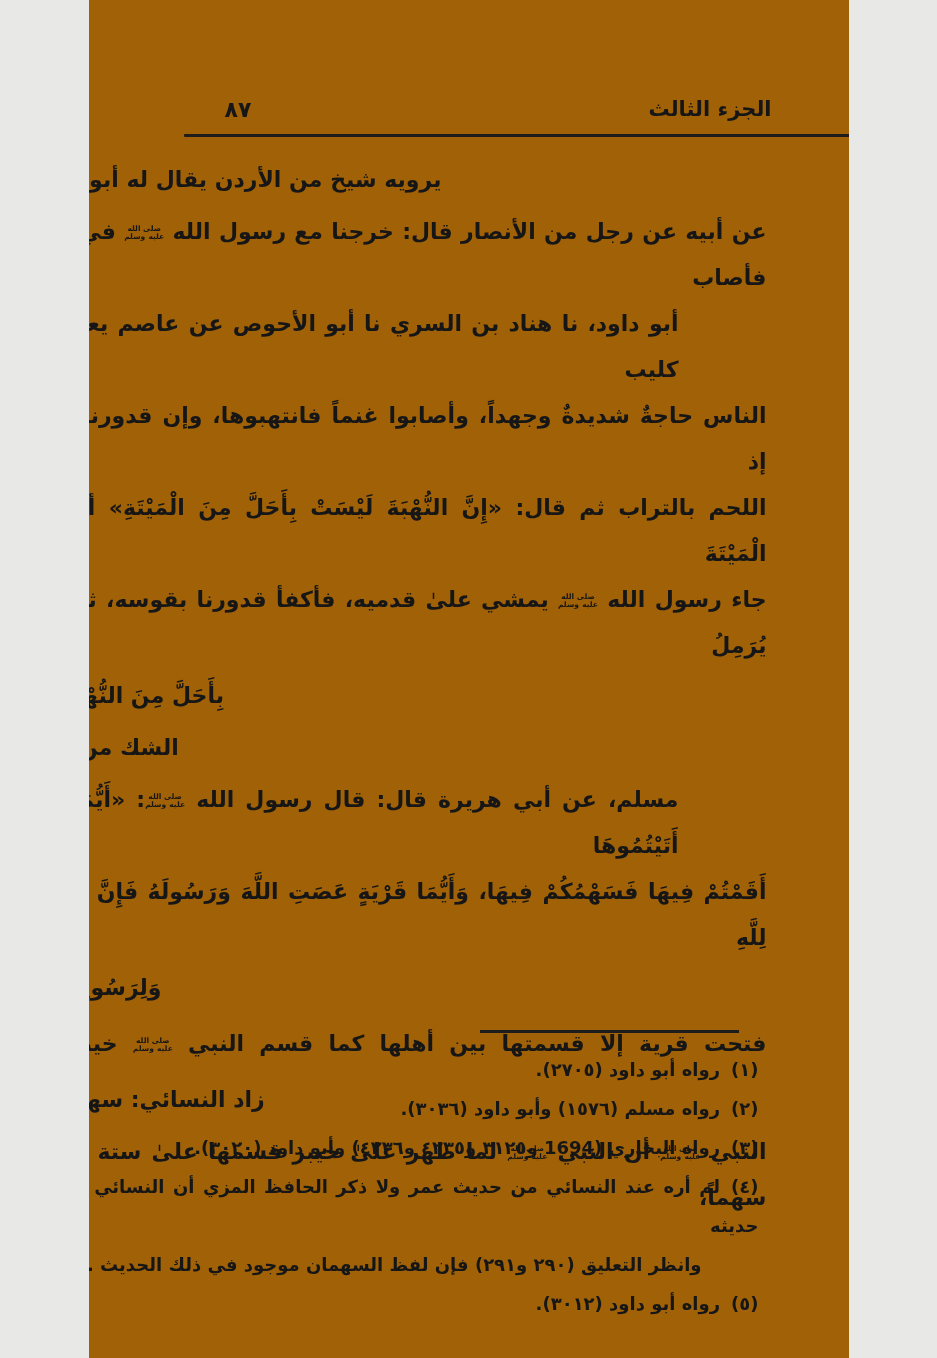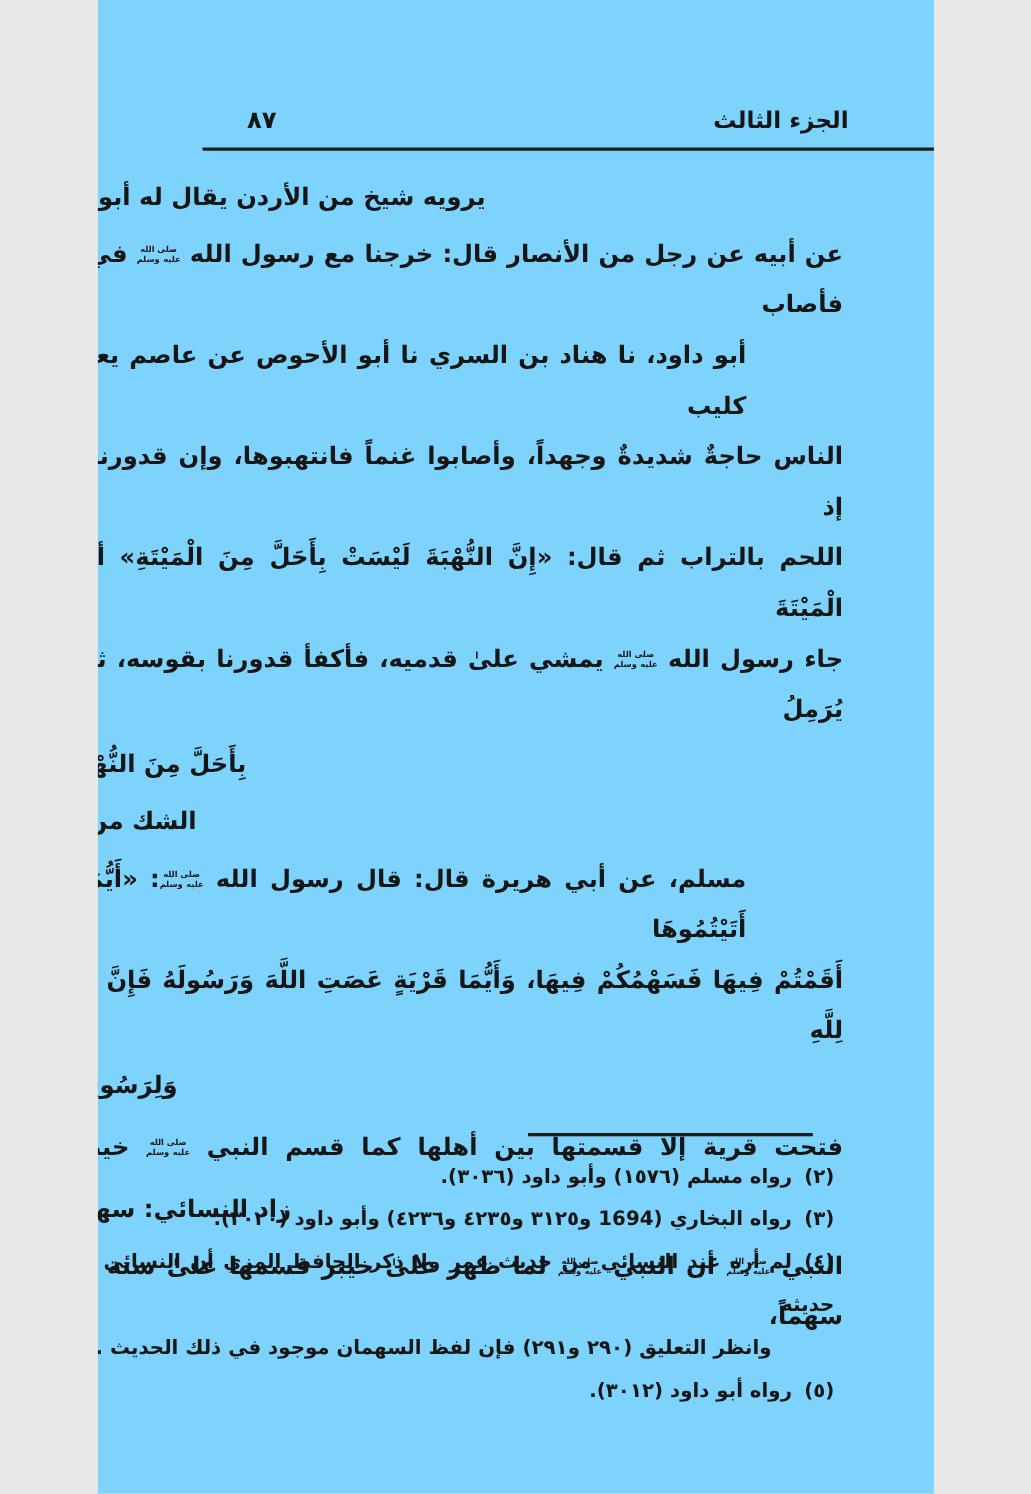--- a/index.html
+++ b/index.html
@@ -1,20 +1,20 @@
 <!DOCTYPE html>
 <html lang="ar"><head>
 <meta charset="utf-8">
 <style>
   html,body{margin:0;padding:0;background:#e8e8e6;}
   .page{
     position:relative;
     width:760px;height:1358px;
     margin:0 auto;
-    background:#7dd3fc;
+    background:#a16207;
     overflow:hidden;
     font-family:"DejaVu Sans",sans-serif;
     color:#161616;
   }
   
   .header{
     position:absolute;top:92px;left:0;right:0;
     height:34px;
     display:flex;justify-content:space-between;align-items:center;
     padding:0 77px 0 136px;
@@ -101,20 +101,21 @@
         <div class="line nowrap" style="">زاد النسائي: سهماناً<sup class="fnref">(٤)</sup> .</div>
       </div>
       <div class="para">
         <div class="line just">النبي <span class="saw">صلى الله عليه وسلم</span> أن النبي <span class="saw">صلى الله عليه وسلم</span> لما ظهر علىٰ خيبر قسمها علىٰ ستة وثلاثين سهماً، جمع</div>
       </div>
     </div>
 
   <div class="footnote-separator"></div>
 
   <div class="footnotes">
+      <div class="fn-line"><span class="fn-marker">(١)</span><span>رواه أبو داود (٢٧٠٥).</span></div>
       <div class="fn-line"><span class="fn-marker">(٢)</span><span>رواه مسلم (١٥٧٦) وأبو داود (٣٠٣٦).</span></div>
       <div class="fn-line"><span class="fn-marker">(٣)</span><span>رواه البخاري (1694 و٣١٢٥ و٤٢٣٥ و٤٢٣٦) وأبو داود (٣٠٢٠).</span></div>
       <div class="fn-line just"><span class="fn-marker">(٤)</span><span>لم أره عند النسائي من حديث عمر ولا ذكر الحافظ المزي أن النسائي رواه من حديثه</span></div>
       <div class="fn-line" style="margin-right: 57px;"><span>وانظر التعليق (٢٩٠ و٢٩١) فإن لفظ السهمان موجود في ذلك الحديث .</span></div>
       <div class="fn-line"><span class="fn-marker">(٥)</span><span>رواه أبو داود (٣٠١٢).</span></div>
     </div>
 
   <div class="scan-artifact-line"></div>
 
 </div>

